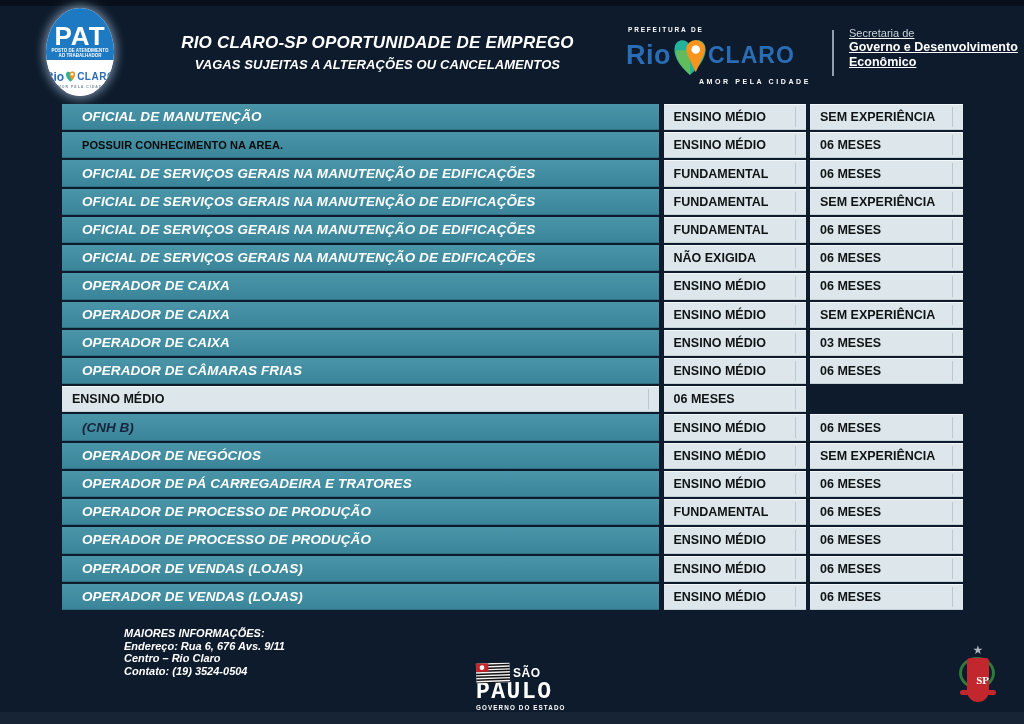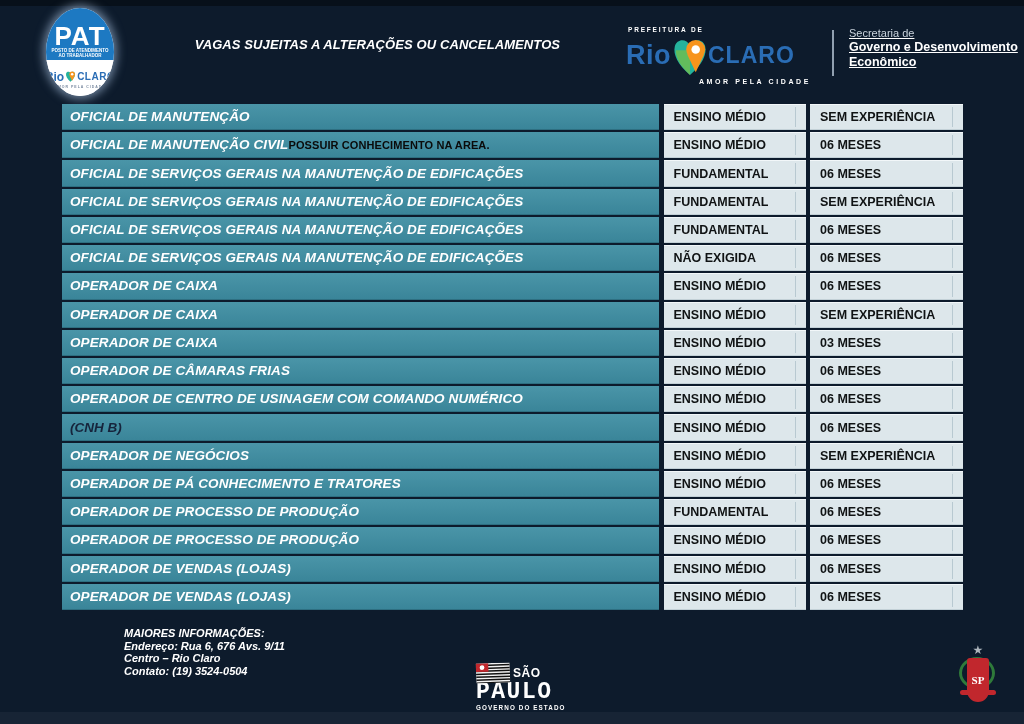--- a/index.html
+++ b/index.html
@@ -42,21 +42,21 @@
   .secretaria{left:849px;top:26px;color:#fff;text-decoration:underline;}
   .secretaria .s1{font-size:11px;color:#c9d3dc;line-height:14px;}
   .secretaria .s2,.secretaria .s3{font-size:12.5px;font-weight:800;line-height:15px;}
 
   
   .jobs-table{left:62px;top:104px;width:901px;height:506px;display:grid;
     grid-template-rows:repeat(18,1fr);row-gap:2px;}
   .trow{display:grid;grid-template-columns:597px 142px 153px;column-gap:4.5px;}
   .cell{display:flex;align-items:center;overflow:hidden;white-space:nowrap;}
   .cell-title{background:linear-gradient(var(--row_teal_light,#4a95a8),var(--row_teal,#3a8599));
-    padding-left:8px;border-bottom:1px solid #2e6f81;text-align:right;}
+    padding-left:20px;border-bottom:1px solid #2e6f81;text-align:right;}
   .job{color:#fff;font-weight:800;font-style:italic;font-size:13.5px;letter-spacing:.1px;}
   .suffix{color:#16243c;font-weight:800;font-style:italic;font-size:13.5px;}
   .note{color:#0a0a0a;font-weight:800;font-size:11px;letter-spacing:.1px;}
   .cell-light{background:var(--cell_light,#dde7eb);padding-left:10px;position:relative;
     border-top:1px solid #f2f7f9;border-bottom:1px solid #c2d0d6;
     color:#101314;font-weight:800;font-size:12.5px;}
   .cell-light::after{content:"";position:absolute;right:10px;top:2px;bottom:2px;width:1px;
     background:rgba(140,165,178,.45);}
 
   
@@ -69,21 +69,21 @@
   .sp-paulo{font-size:23px;font-weight:800;letter-spacing:1.5px;line-height:20px;margin-top:-1px;font-family:Liberation Mono, monospace;}
   .sp-gov{font-size:6.3px;font-weight:700;letter-spacing:1.1px;margin-top:2px;}
 
   .crest{left:956px;top:644px;width:44px;height:58px;}
   .crest-star{position:absolute;left:0;top:0;width:44px;text-align:center;color:#aeb6bd;
     font-size:12px;line-height:12px;}
   .crest-wreath{position:absolute;left:3px;top:13px;width:36px;height:32px;border-radius:50%;
     border:3px solid var(--wreath_green,#2f7a3a);box-sizing:border-box;}
   .crest-shield{position:absolute;left:11px;top:14px;width:22px;height:44px;
     background:var(--flag_red,#c1272d);border-radius:3px 3px 11px 11px;
-    display:flex;align-items:center;justify-content:center;}
+    display:flex;align-items:center;justify-content:flex-end;}
   .crest-initials{color:#fff;font-weight:800;font-size:11px;font-family:"Liberation Serif",serif;}
   .crest-ribbon{position:absolute;left:4px;top:46px;width:36px;height:5px;border-radius:3px;
     background:var(--flag_red,#c1272d);}
 </style>
 </head>
 <body>
 
 <div class="abs top-strip"></div>
 
 <div class="abs pat-circle">
@@ -100,20 +100,21 @@
         <path d="M17 20 L35 20 L26 37 Z" fill="#f7941d"></path>
         <circle cx="26" cy="14" r="4.5" fill="#fff"></circle>
       </svg>
       <span class="mini-claro">CLARO</span>
     </div>
     <div class="pat-mini-slogan">AMOR PELA CIDADE</div>
   </div>
 </div>
 
 <div class="abs title-block">
+  <div class="page-title">RIO CLARO-SP OPORTUNIDADE DE EMPREGO</div>
   <div class="page-subtitle">VAGAS SUJEITAS A ALTERAÇÕES OU CANCELAMENTOS</div>
 </div>
 
 <div class="abs pref-logo">
   <div class="pref-kicker">PREFEITURA DE</div>
   <div class="pref-row">
     <span class="pref-rio">Rio</span>
     <svg class="pref-heart" width="38" height="42" viewBox="0 0 40 44">
       <path d="M20 41 C7 30 2 19 4 11 C6 3 16 2 20 10 C24 2 34 3 36 11 C38 19 33 30 20 41 Z" fill="#25b29c"></path>
       <path d="M20 41 C10 32 5 23 5 15 L20 15 Z" fill="#7cc142" opacity="0.7"></path>
@@ -137,21 +138,20 @@
 <main class="abs jobs-table">
     <div class="trow">
       <div class="cell cell-title">
         <span class="job">OFICIAL DE MANUTENÇÃO</span>
       </div>
       <div class="cell cell-light">ENSINO MÉDIO</div>
       <div class="cell cell-light">SEM EXPERIÊNCIA</div>
     </div>
     <div class="trow">
       <div class="cell cell-title">
-        <span class="job">OFICIAL DE MANUTENÇÃO CIVIL</span>
         <span class="note">POSSUIR CONHECIMENTO NA AREA.</span>
       </div>
       <div class="cell cell-light">ENSINO MÉDIO</div>
       <div class="cell cell-light">06 MESES</div>
     </div>
     <div class="trow">
       <div class="cell cell-title">
         <span class="job">OFICIAL DE SERVIÇOS GERAIS NA MANUTENÇÃO DE EDIFICAÇÕES</span>
       </div>
       <div class="cell cell-light">FUNDAMENTAL</div>
@@ -200,43 +200,40 @@
       <div class="cell cell-light">03 MESES</div>
     </div>
     <div class="trow">
       <div class="cell cell-title">
         <span class="job">OPERADOR DE CÂMARAS FRIAS</span>
       </div>
       <div class="cell cell-light">ENSINO MÉDIO</div>
       <div class="cell cell-light">06 MESES</div>
     </div>
     <div class="trow">
-      <div class="cell cell-title">
-        <span class="job">OPERADOR DE CENTRO DE USINAGEM COM COMANDO NUMÉRICO</span>
-      </div>
       <div class="cell cell-light">ENSINO MÉDIO</div>
       <div class="cell cell-light">06 MESES</div>
     </div>
     <div class="trow">
       <div class="cell cell-title">
         <span class="suffix">(CNH B)</span>
       </div>
       <div class="cell cell-light">ENSINO MÉDIO</div>
       <div class="cell cell-light">06 MESES</div>
     </div>
     <div class="trow">
       <div class="cell cell-title">
         <span class="job">OPERADOR DE NEGÓCIOS</span>
       </div>
       <div class="cell cell-light">ENSINO MÉDIO</div>
       <div class="cell cell-light">SEM EXPERIÊNCIA</div>
     </div>
     <div class="trow">
       <div class="cell cell-title">
-        <span class="job">OPERADOR DE PÁ CONHECIMENTO E TRATORES</span>
+        <span class="job">OPERADOR DE PÁ CARREGADEIRA E TRATORES</span>
       </div>
       <div class="cell cell-light">ENSINO MÉDIO</div>
       <div class="cell cell-light">06 MESES</div>
     </div>
     <div class="trow">
       <div class="cell cell-title">
         <span class="job">OPERADOR DE PROCESSO DE PRODUÇÃO</span>
       </div>
       <div class="cell cell-light">FUNDAMENTAL</div>
       <div class="cell cell-light">06 MESES</div>

